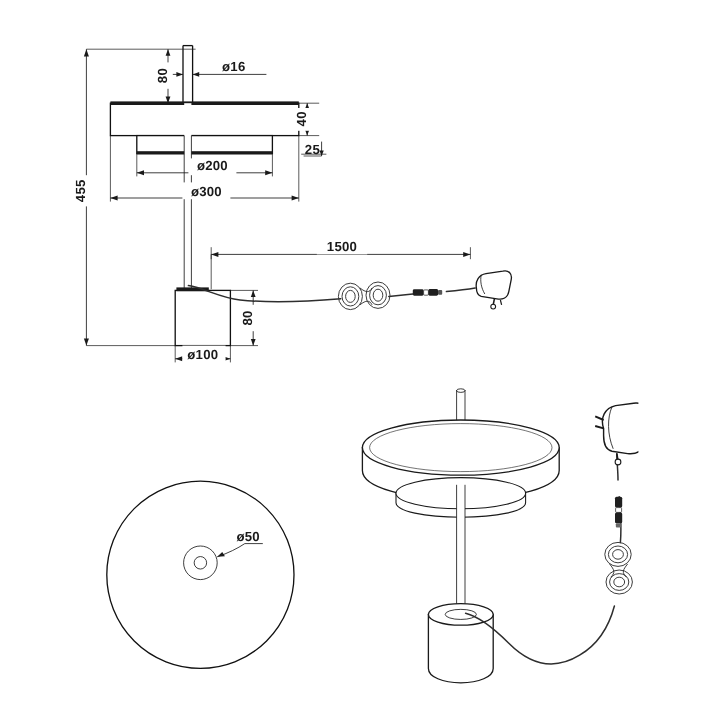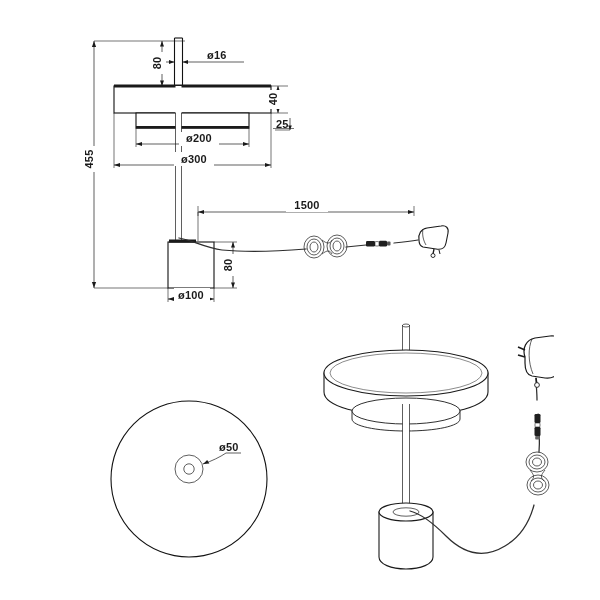--- a/index.html
+++ b/index.html
@@ -10,21 +10,20 @@
   }
   body {
     font-family: "Liberation Sans", sans-serif;
   }
   #sheet {
     position: relative;
     width: 532px;
     height: 600px;
     background: #ffffff;
     overflow: hidden;
-    margin-left: 22px;
   }
   #sheet svg {
     position: absolute;
     left: 0;
     top: 0;
     display: block;
   }
   text {
     font-family: "Liberation Sans", sans-serif;
     fill: #1a1a1a;

